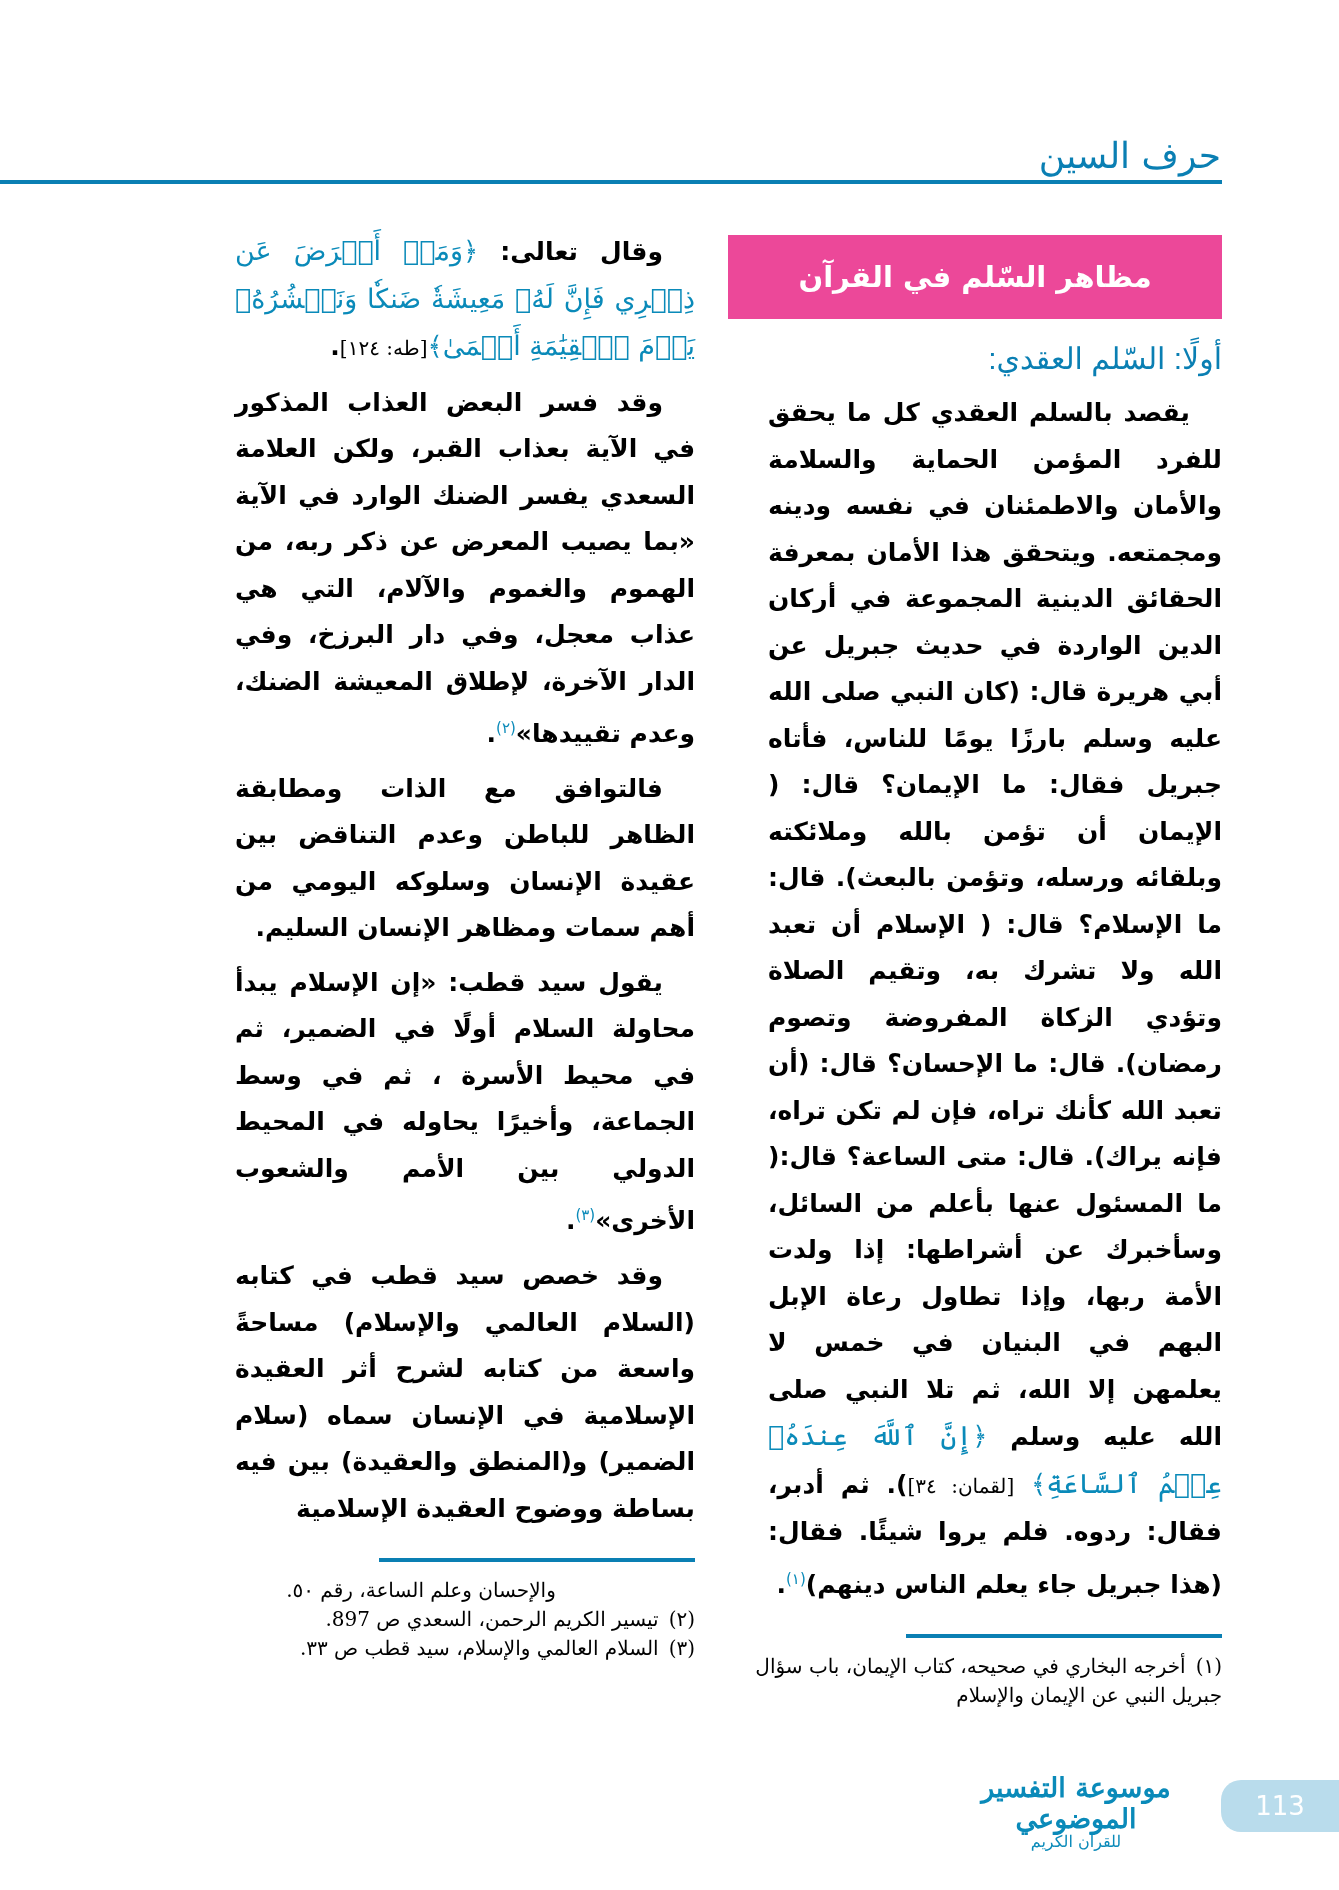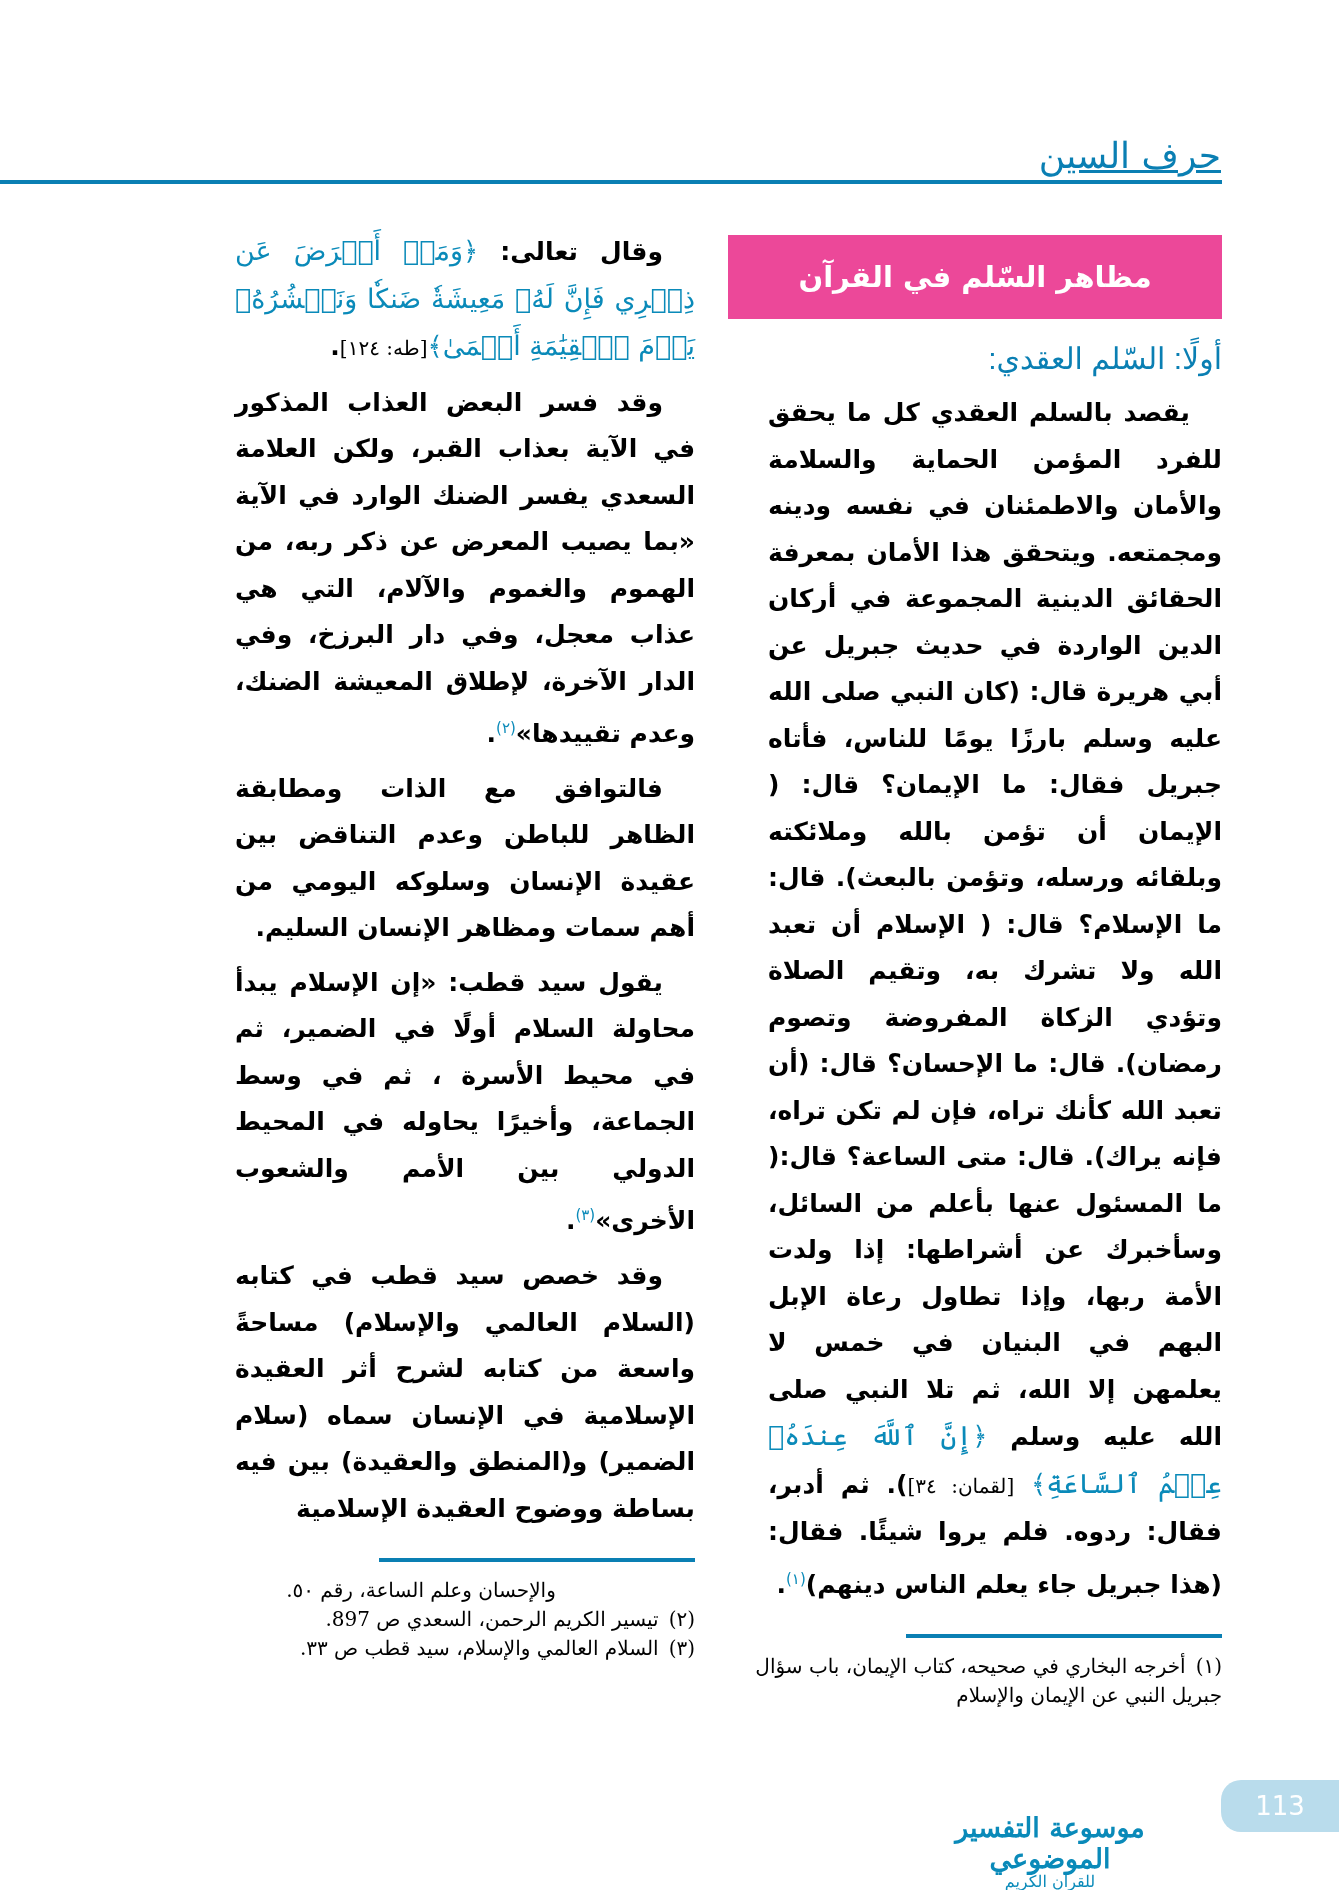--- a/index.html
+++ b/index.html
@@ -1,20 +1,20 @@
 <!DOCTYPE html>
 <html><head>
 <meta charset="utf-8">
 <style>
   html, body { margin: 0; padding: 0; background: #ffffff; }
   body { width: 1339px; height: 1890px; position: relative; overflow: hidden;
          font-family: "DejaVu Sans", sans-serif; color: #000; }
 
   .running-head { position: absolute; top: 135px; right: 118px; font-size: 36px;
-                  color: #0a7fb3; font-family: "DejaVu Serif", serif; direction: rtl; text-decoration: underline; }
+                  color: #0a7fb3; font-family: "DejaVu Serif", serif; direction: rtl; }
   .head-rule { position: absolute; top: 180px; left: 0; width: 1222px; height: 4px; background: #0a7fb3; }
 
   .col { position: absolute; direction: rtl; text-align: justify; }
   .col-right { left: 728px; width: 494px; top: 235px; }
   .col-left  { left: 195px; width: 500px; top: 228px; }
 
   .banner { background: #ec4899; color: #fff; height: 84px; display: flex; align-items: center;
             justify-content: center; font-size: 29px; font-weight: bold; }
   .subhead { color: #0a7fb3; font-size: 30px; margin: 22px 0 14px 0; font-family: Liberation Sans, sans-serif; }
 
@@ -29,22 +29,22 @@
   .fnref { color: #0a8ab9; font-size: 15px; vertical-align: super; font-weight: normal; }
 
   .fn-rule { height: 4px; background: #0a7fb3; width: 316px; margin: 26px 0 14px 0; }
   .fn { font-size: 20px; line-height: 29px; font-family: "DejaVu Serif", serif; font-weight: normal;
         margin: 0; text-align: right; }
   .fn .num { display: inline-block; margin-left: 10px; }
 
   .page-tab { position: absolute; left: 1221px; top: 1780px; width: 118px; height: 52px;
               background: #b9dcec; border-radius: 20px 0 0 20px; color: #fff; font-size: 26px;
               display: flex; align-items: center; justify-content: center; }
-  .logo { position: absolute; left: 935px; top: 1772px; width: 230px; text-align: center;
-          color: #0a8ab9; direction: rtl; font-family: "DejaVu Serif", serif; margin-top: 40px; }
+  .logo { position: absolute; left: 961px; top: 1772px; width: 230px; text-align: center;
+          color: #0a8ab9; direction: rtl; font-family: "DejaVu Serif", serif; }
   .logo .main { font-size: 27px; font-weight: bold; letter-spacing: -1px; }
   .logo .sub { font-size: 16px; margin-top: -2px; }
 </style>
 </head>
 <body>
 
 <div class="running-head">حرف السين</div>
 <div class="head-rule"></div>
 
 <div class="col col-right">

